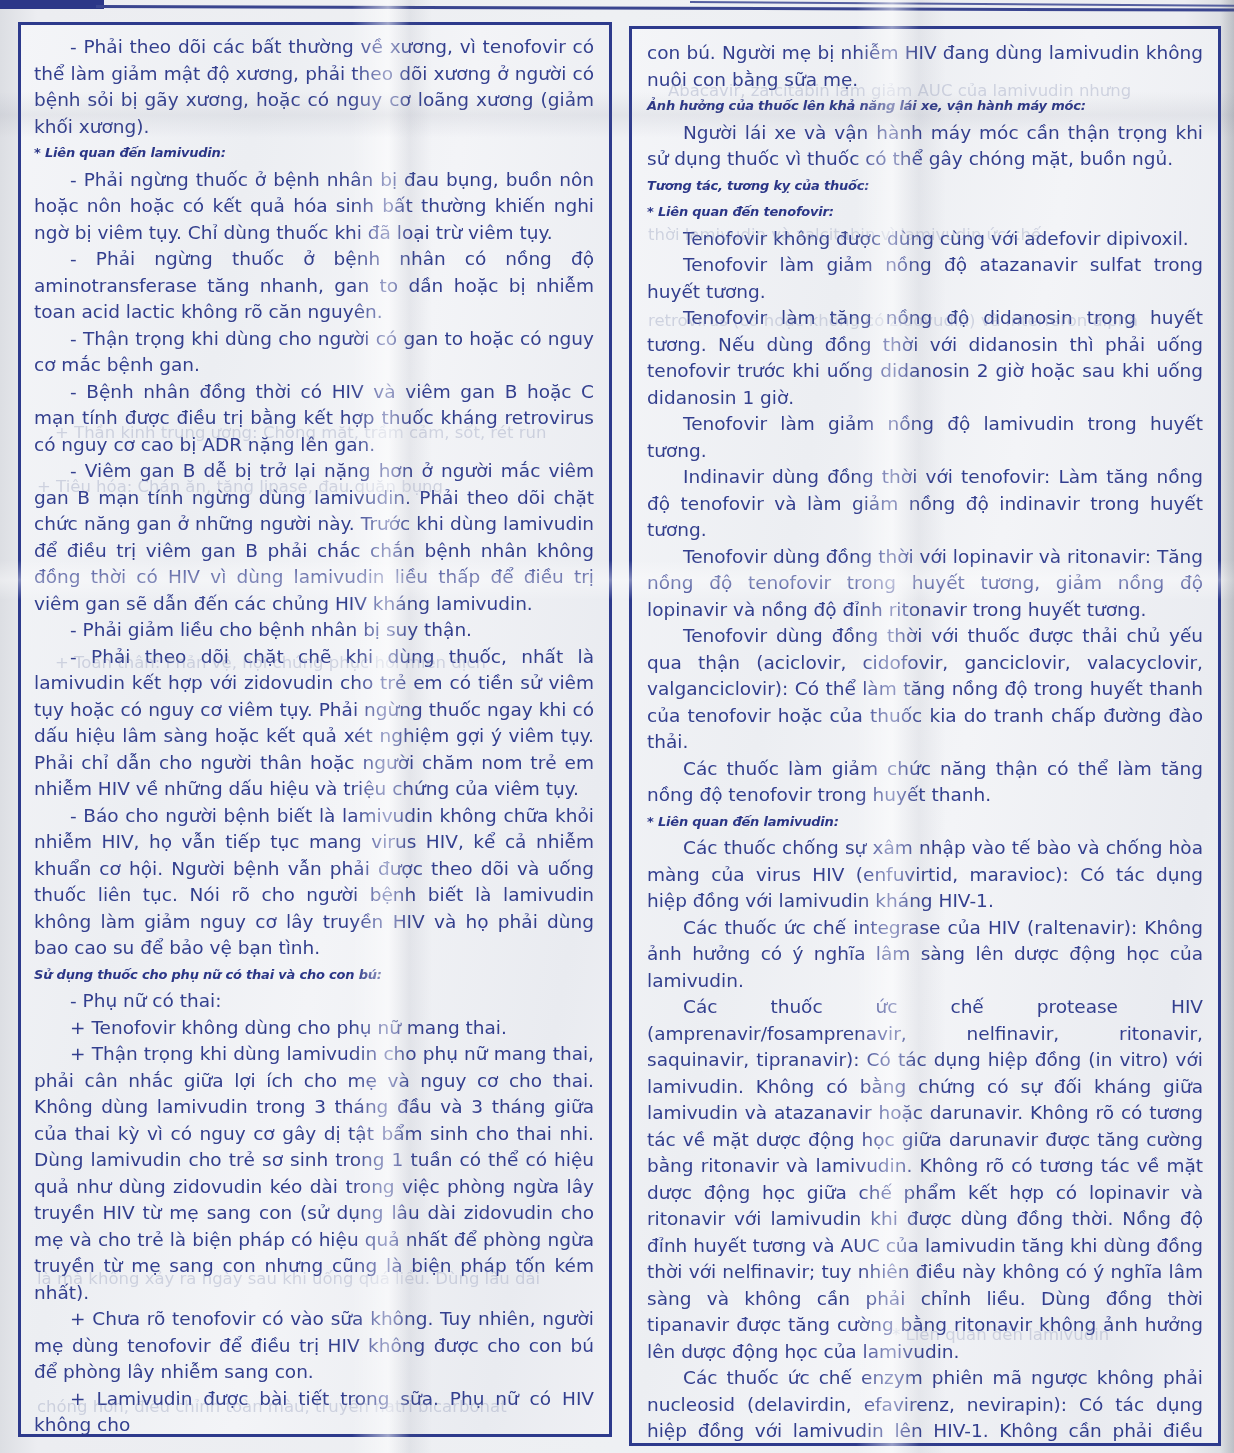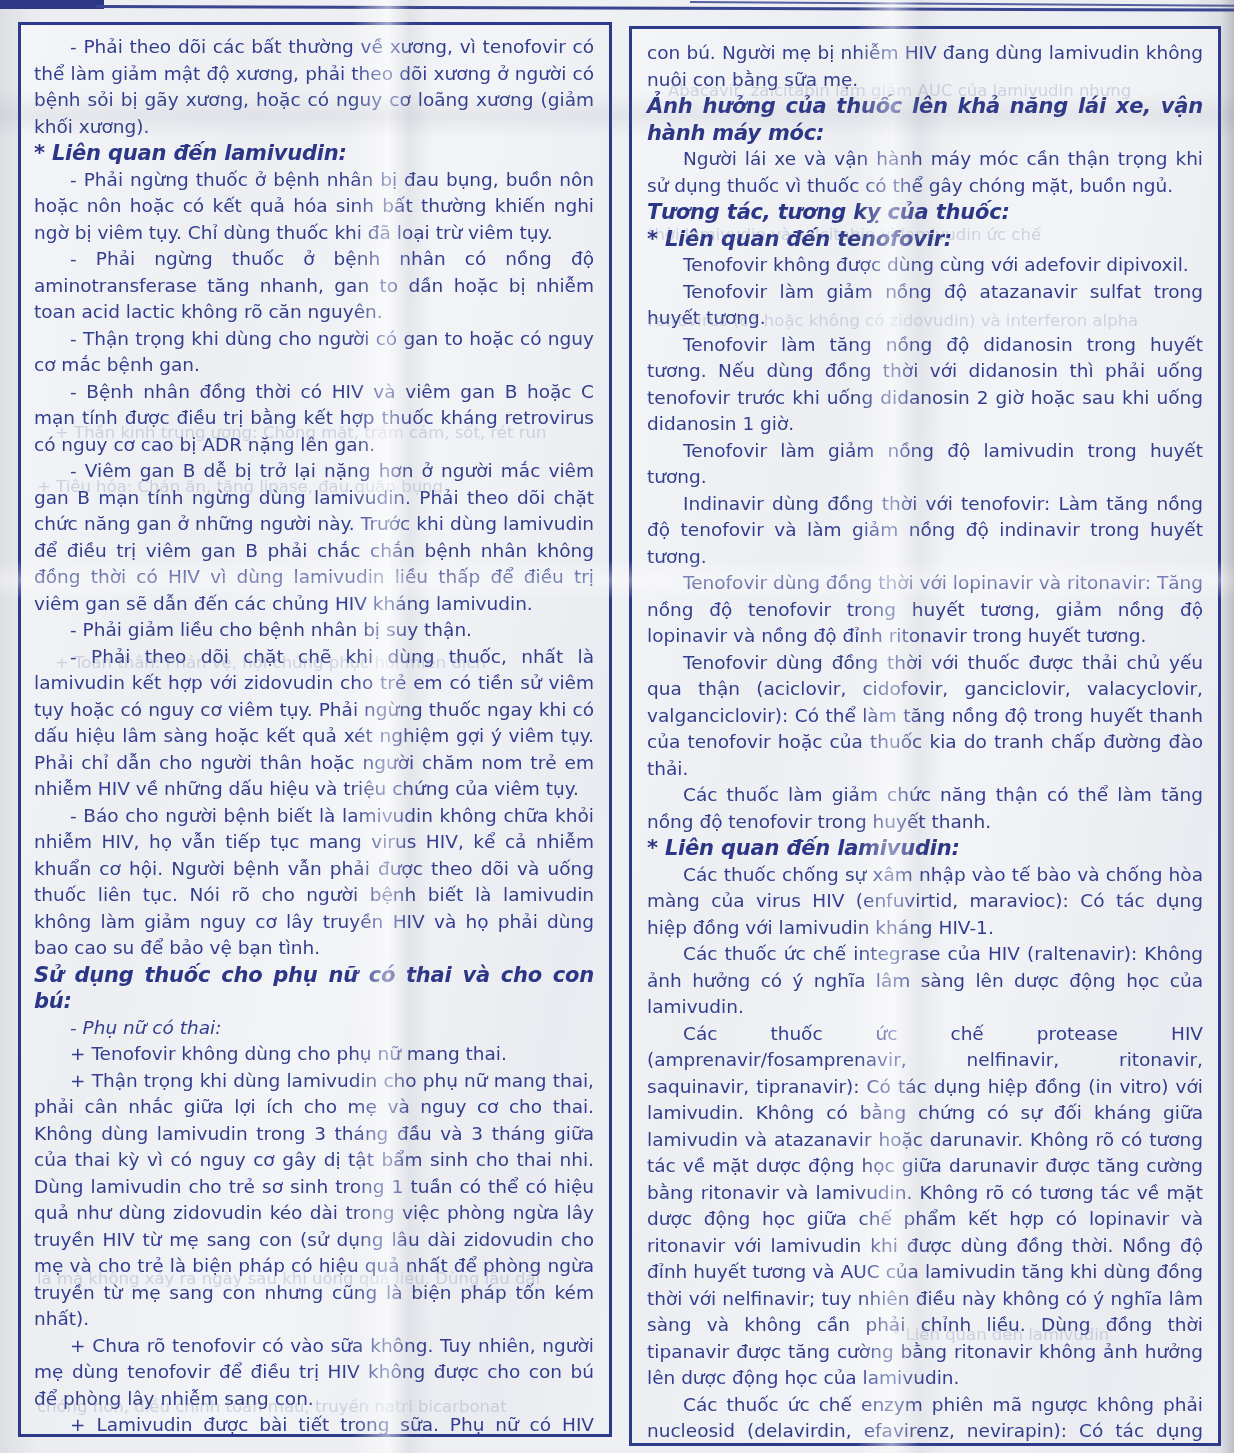--- a/index.html
+++ b/index.html
@@ -24,22 +24,22 @@
     position:absolute;box-sizing:border-box;border:3px solid #2d3a8c;overflow:hidden;
     background:linear-gradient(100deg,#f4f5f8 0%,#eceef2 30%,#f3f4f7 55%,#e9ebf0 85%,#eff0f4 100%);
     color:#333f8e;
   }
   .panel.left{left:18px;top:22px;width:594px;height:1415px;padding:9px 15px 8px 13px;}
   .panel.right{left:629px;top:26px;width:592px;height:1420px;padding:11px 15px 8px 15px;}
 
   p{margin:0;font-size:18.5px;line-height:26.5px;text-align:justify;color:#333f8e;}
   p.body{text-indent:36px;}
   p.noindent{text-indent:0;}
-  p.heading{font-weight:bold;font-style:italic;font-size:21px;text-indent:0;color:#2b3687;letter-spacing:-0.2px;}
-  p.sub{font-style:italic;text-indent:36px;}
+  p.heading{font-weight:bold;font-style:italic;font-size:13px;text-indent:0;color:#2b3687;letter-spacing:-0.2px;}
+  p.sub{text-indent:36px;}
 
   
   .bleed{position:absolute;color:#7e88ad;opacity:0.30;filter:blur(0.6px);
     font-size:16.5px;white-space:nowrap;pointer-events:none;max-width:95%;overflow:hidden;}
   .b0{top:398px;left:34px;}
   .b1{top:452px;left:16px;}
   .b2{top:628px;left:34px;}
   .b6{top:1244px;left:16px;}
   .b7{top:1372px;left:16px;}
   .b3{top:52px;left:36px;}

